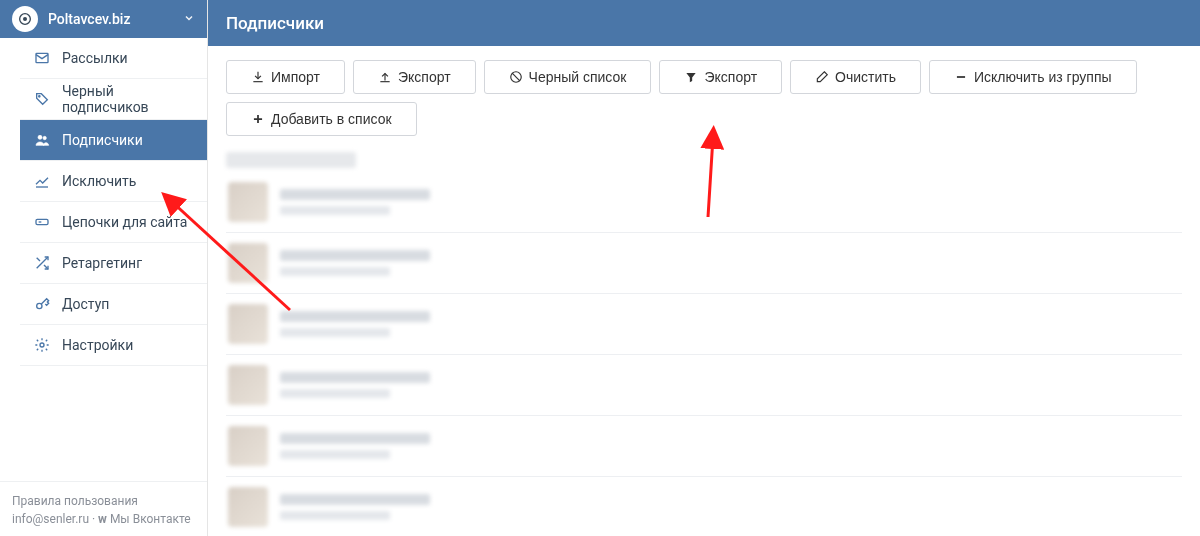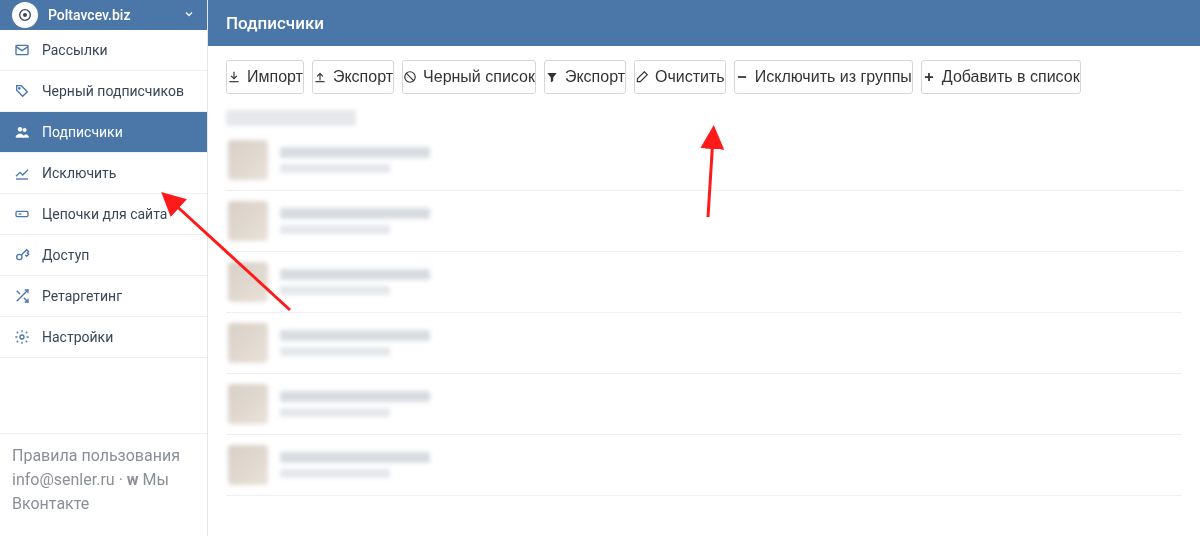--- a/index.html
+++ b/index.html
@@ -1,40 +1,40 @@
 <!DOCTYPE html>
 <html><head>
 <meta charset="utf-8">
 <style>
   * { margin:0; padding:0; box-sizing:border-box; }
   body { font-family:-apple-system,BlinkMacSystemFont,"Segoe UI",Roboto,Arial,sans-serif; font-size:14px; background:#fff; color:#333; width:1200px; height:536px; overflow:hidden; }
   .app { display:flex; height:100%; }
 
   
   .sidebar { width:208px; height:100%; border-right:1px solid #e5e5e5; display:flex; flex-direction:column; background:#fff; }
-  .brand { display:flex; align-items:center; gap:10px; height:30px; padding:0 12px; background:#4a76a8; color:#fff; font-weight:500; }
+  .brand { display:flex; align-items:center; gap:10px; height:38px; padding:0 12px; background:#4a76a8; color:#fff; font-weight:500; }
   .brand-avatar { width:26px; height:26px; border-radius:50%; background:#fff; display:flex; align-items:center; justify-content:center; color:#374757; }
   .brand-name { flex:1; }
   .brand-chevron { opacity:.9; }
 
-  .nav { flex:1; overflow-y:auto; }
+  .nav { flex:1; overflow-y:auto;margin-left:20px; }
   .nav-item { display:flex; align-items:center; gap:12px; padding:0 14px; height:41px; border-bottom:1px solid #eef0f2; color:#374757; cursor:pointer; }
   .nav-item.active { background:#4a76a8; color:#fff; }
   .nav-item .icon { width:16px; height:16px; flex-shrink:0; display:flex; align-items:center; justify-content:center; }
   .nav-item.active .icon svg { stroke:#fff; fill:#fff; }
 
-  .side-footer { padding:10px 12px 20px; font-size:16px; color:#8a8f98; line-height:1.5; border-top:1px solid #eef0f2; }
+  .side-footer { padding:10px 12px 8px; font-size:12px; color:#8a8f98; line-height:1.5; border-top:1px solid #eef0f2; }
   .side-footer a { color:#8a8f98; text-decoration:none; }
 
   
   .main { flex:1; display:flex; flex-direction:column; overflow:hidden; }
   .topbar { height:46px; background:#4a76a8; color:#fff; display:flex; align-items:center; padding:0 18px; font-size:17px; font-weight:500; }
   .content { flex:1; padding:14px 18px 0 18px; overflow:hidden; position:relative; }
   .toolbar { display:flex; gap:8px; flex-wrap:wrap; }
-  .btn { display:inline-flex; align-items:center; gap:6px; height:34px; padding:0 0; background:#fff; border:1px solid #d3d6db; border-radius:3px; font-size:16px; color:#333; cursor:pointer; }
+  .btn { display:inline-flex; align-items:center; gap:6px; height:34px; padding:0 24px; background:#fff; border:1px solid #d3d6db; border-radius:3px; font-size:14px; color:#333; cursor:pointer; }
   .btn .icon { width:14px; height:14px; display:flex; align-items:center; justify-content:center; }
 
   .heading-blurred { margin:16px 0 4px 0; height:16px; width:130px; background:#e6e8eb; filter:blur(2px); border-radius:3px; }
 
   .list { margin-top:2px; }
   .row { display:flex; align-items:center; gap:12px; padding:10px 2px; border-bottom:1px solid #edeff2; }
   .avatar { width:40px; height:40px; border-radius:4px; background:linear-gradient(135deg,#d8cfc6,#e9e2d9); filter:blur(2px); }
   .row-text { display:flex; flex-direction:column; gap:6px; }
   .line1 { height:11px; width:150px; background:#d8dce1; filter:blur(2px); border-radius:2px; }
   .line2 { height:9px; width:110px; background:#e4e7eb; filter:blur(2px); border-radius:2px; }
@@ -111,37 +111,37 @@
             <svg width="16" height="16" viewBox="0 0 24 24" fill="none" stroke="#4a76a8" stroke-width="2">
               <rect x="3" y="8" width="18" height="8" rx="2"></rect>
               <path d="M7 12h4"></path>
             </svg>
           </span>
         <span>Цепочки для сайта</span>
       </div>
       <div class="nav-item">
         <span class="icon">
             <svg width="16" height="16" viewBox="0 0 24 24" fill="none" stroke="#4a76a8" stroke-width="2">
-              <circle cx="8" cy="15" r="4"></circle>
-              <path d="M11 12l8-8 3 3-2 2 2 2-3 3-2-2"></path>
-            </svg>
-          </span>
-        <span>Доступ</span>
-      </div>
-      <div class="nav-item">
-        <span class="icon">
-            <svg width="16" height="16" viewBox="0 0 24 24" fill="none" stroke="#4a76a8" stroke-width="2">
               <path d="M16 3h5v5"></path>
               <path d="M4 20L21 3"></path>
               <path d="M21 16v5h-5"></path>
               <path d="M15 15l6 6"></path>
               <path d="M4 4l5 5"></path>
             </svg>
           </span>
         <span>Ретаргетинг</span>
+      </div>
+      <div class="nav-item">
+        <span class="icon">
+            <svg width="16" height="16" viewBox="0 0 24 24" fill="none" stroke="#4a76a8" stroke-width="2">
+              <circle cx="8" cy="15" r="4"></circle>
+              <path d="M11 12l8-8 3 3-2 2 2 2-3 3-2-2"></path>
+            </svg>
+          </span>
+        <span>Доступ</span>
       </div>
       <div class="nav-item">
         <span class="icon">
             <svg width="16" height="16" viewBox="0 0 24 24" fill="none" stroke="#4a76a8" stroke-width="2">
               <circle cx="12" cy="12" r="3"></circle>
               <path d="M12 2v3M12 19v3M4.2 4.2l2.1 2.1M17.7 17.7l2.1 2.1M2 12h3M19 12h3M4.2 19.8l2.1-2.1M17.7 6.3l2.1-2.1"></path>
             </svg>
           </span>
         <span>Настройки</span>
       </div>

